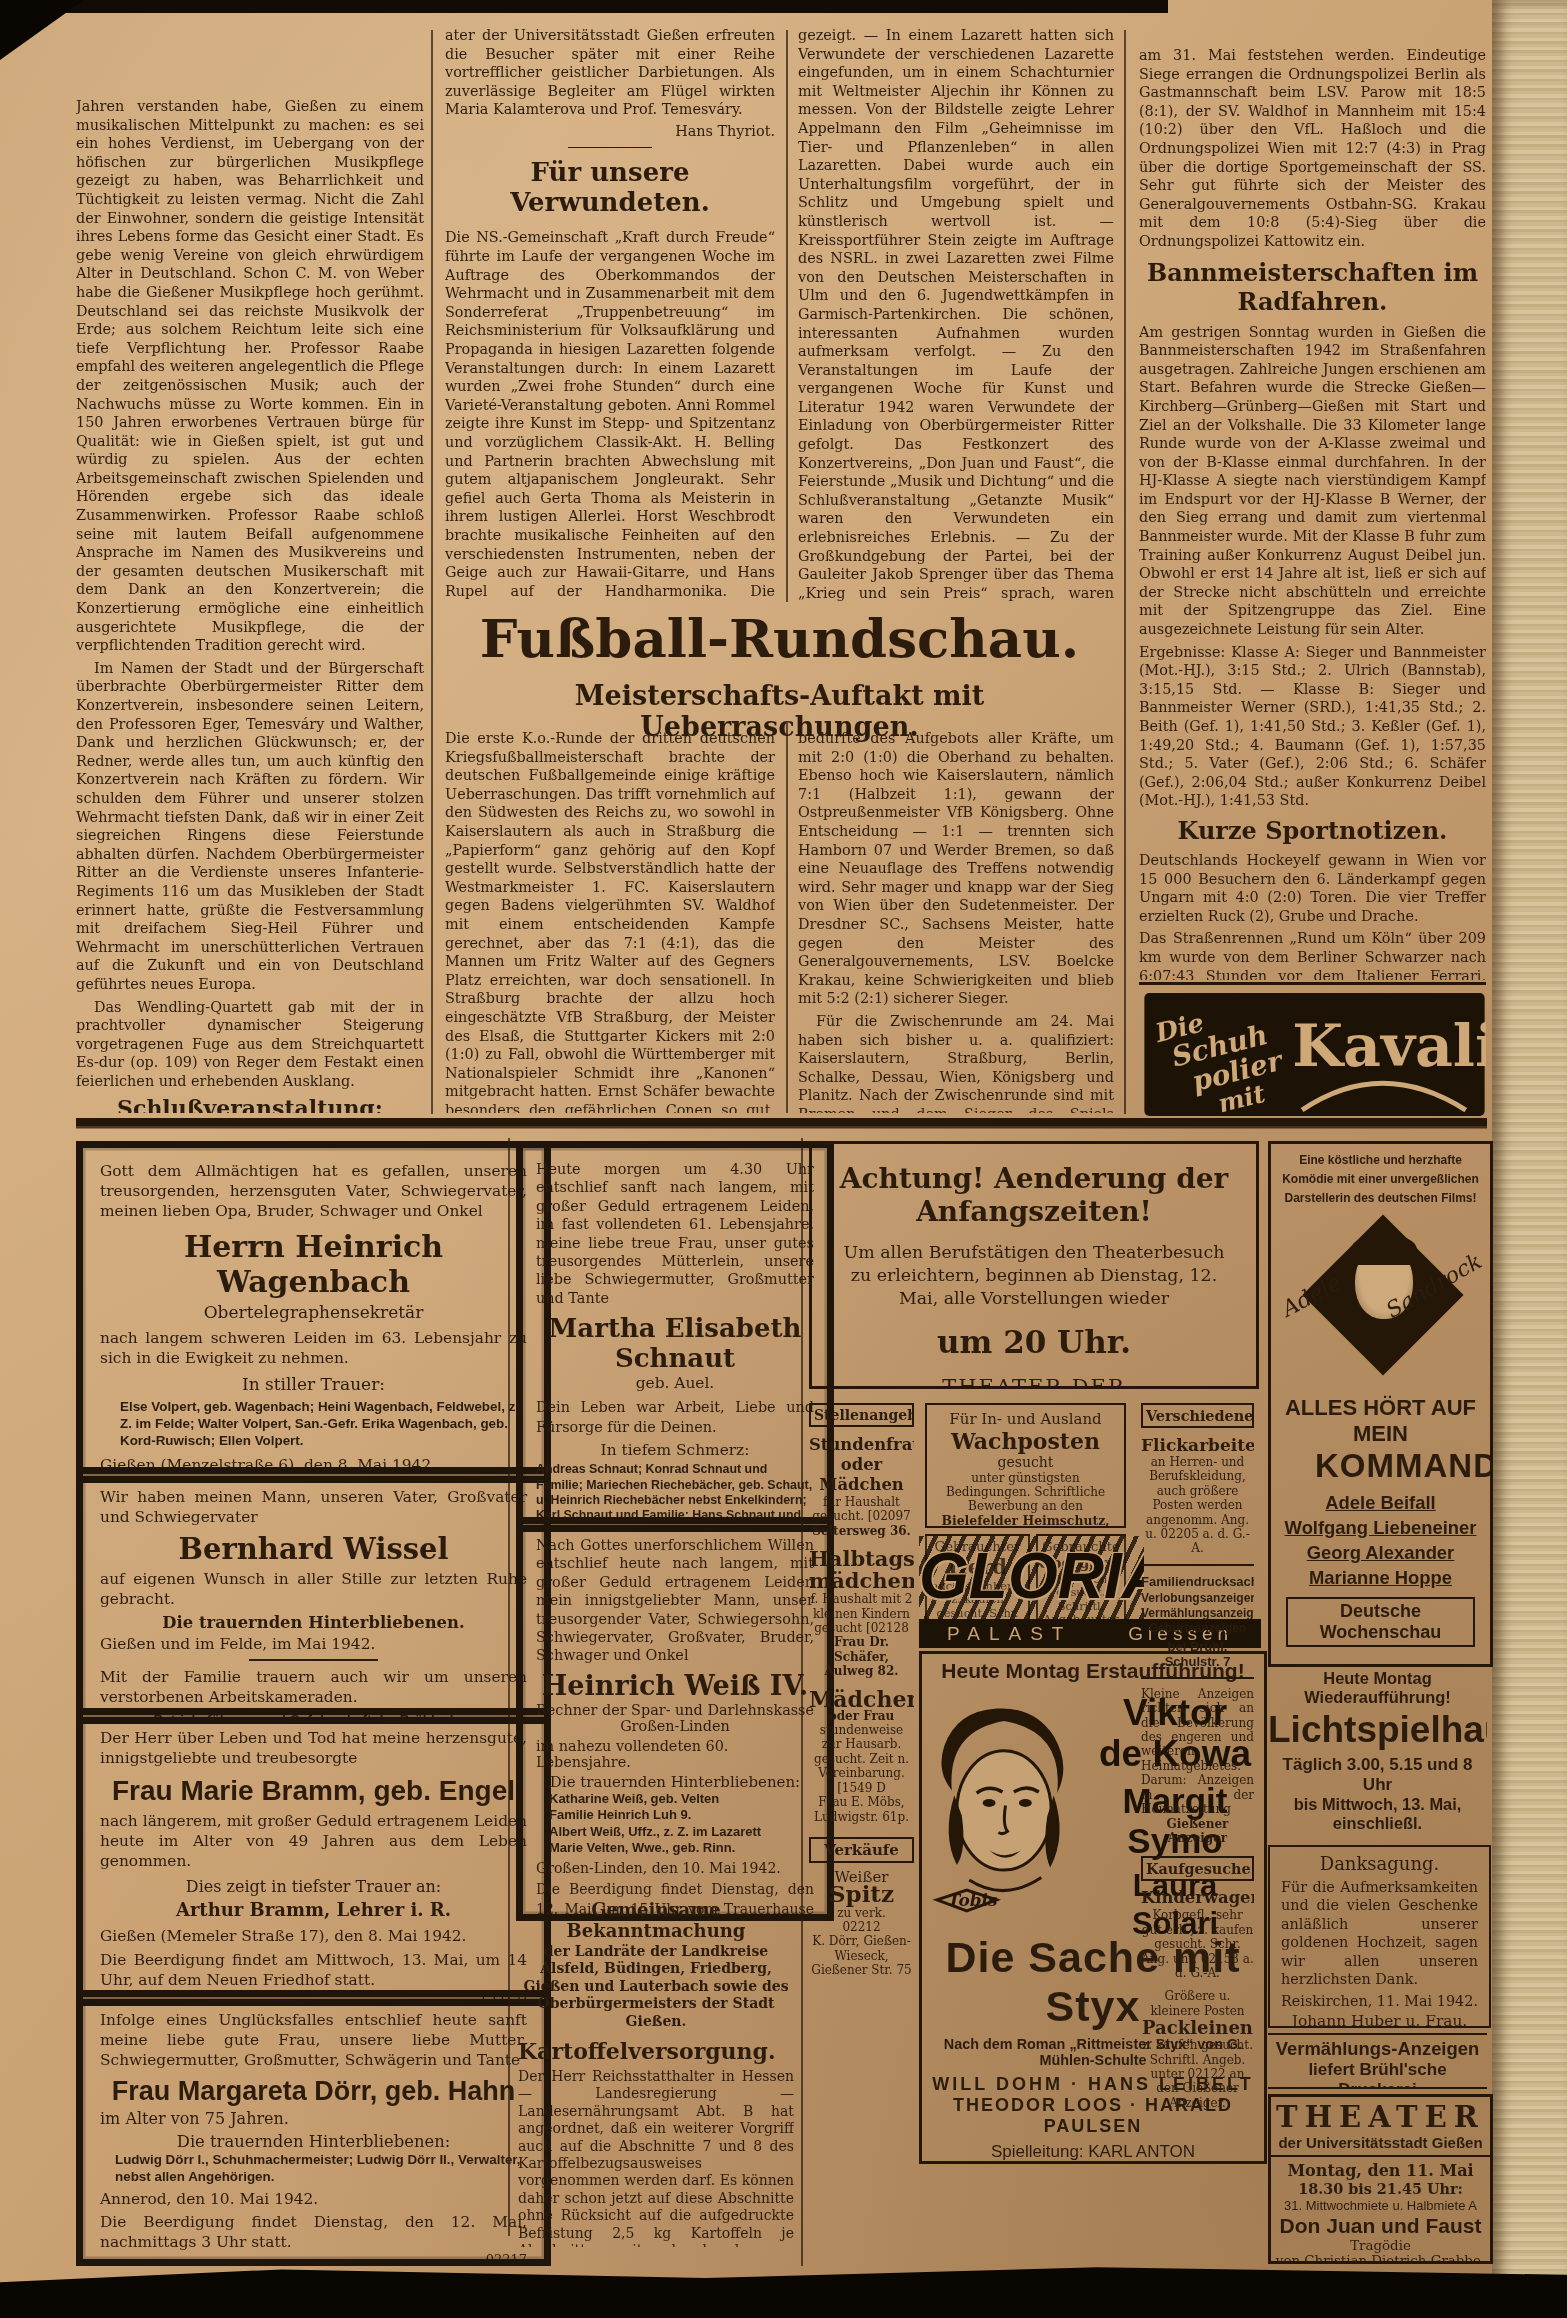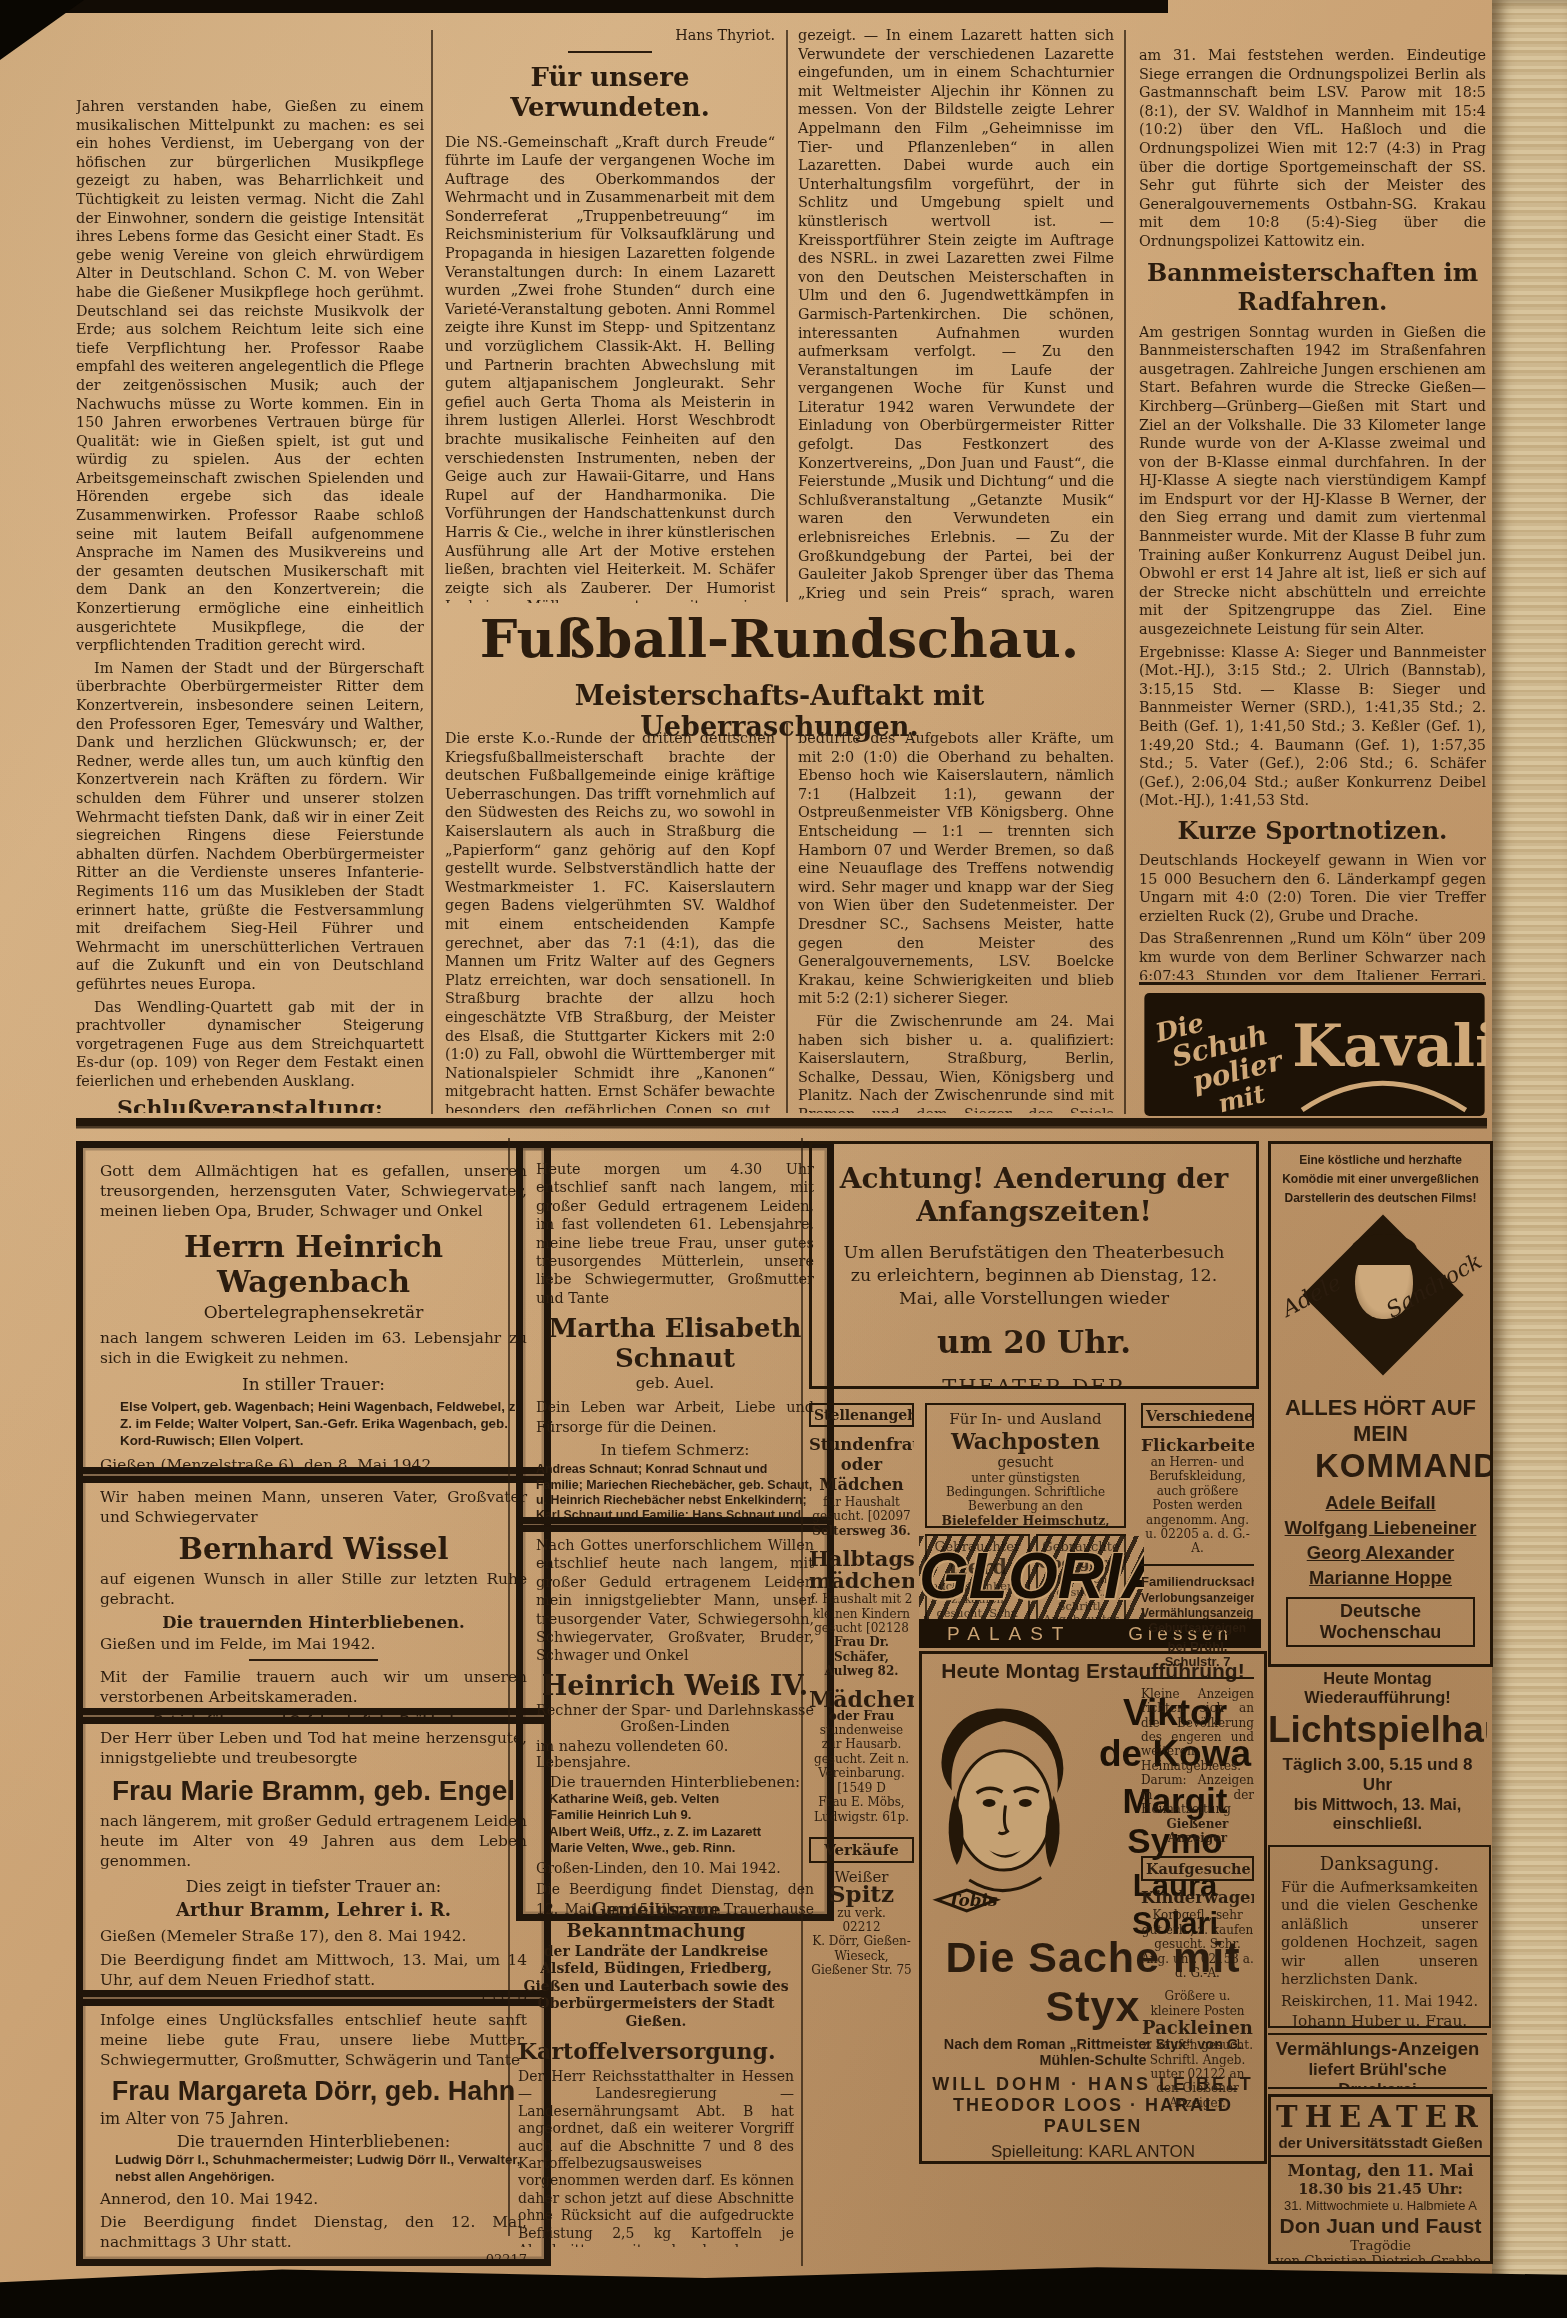--- a/index.html
+++ b/index.html
@@ -59,20 +59,21 @@
 
   <div class="col" style="left:76px;top:97px;width:348px;height:1016px;">
     <p class="p noindent">Jahren verstanden habe, Gießen zu einem musikalischen Mittelpunkt zu machen: es sei ein hohes Verdienst, im Uebergang von der höfischen zur bürgerlichen Musikpflege gezeigt zu haben, was Beharrlichkeit und Tüchtigkeit zu leisten vermag. Nicht die Zahl der Einwohner, sondern die geistige Intensität ihres Lebens forme das Gesicht einer Stadt. Es gebe wenig Vereine von gleich ehrwürdigem Alter in Deutschland. Schon C. M. von Weber habe die Gießener Musikpflege hoch gerühmt. Deutschland sei das reichste Musikvolk der Erde; aus solchem Reichtum leite sich eine tiefe Verpflichtung her. Professor Raabe empfahl des weiteren angelegentlich die Pflege der zeitgenössischen Musik; auch der Nachwuchs müsse zu Worte kommen. Ein in 150 Jahren erworbenes Vertrauen bürge für Qualität: wie in Gießen spielt, ist gut und würdig zu spielen. Aus der echten Arbeitsgemeinschaft zwischen Spielenden und Hörenden ergebe sich das ideale Zusammenwirken. Professor Raabe schloß seine mit lautem Beifall aufgenommene Ansprache im Namen des Musikvereins und der gesamten deutschen Musikerschaft mit dem Dank an den Konzertverein; die Konzertierung ermögliche eine einheitlich ausgerichtete Musikpflege, die der verpflichtenden Tradition gerecht wird.</p>
     <p class="p">Im Namen der Stadt und der Bürgerschaft überbrachte Oberbürgermeister Ritter dem Konzertverein, insbesondere seinen Leitern, den Professoren Eger, Temesváry und Walther, Dank und herzlichen Glückwunsch; er, der Redner, werde alles tun, um auch künftig den Konzertverein nach Kräften zu fördern. Wir schulden dem Führer und unserer stolzen Wehrmacht tiefsten Dank, daß wir in einer Zeit siegreichen Ringens diese Feierstunde abhalten dürfen. Nachdem Oberbürgermeister Ritter an die Verdienste unseres Infanterie-Regiments 116 um das Musikleben der Stadt erinnert hatte, grüßte die Festversammlung mit dreifachem Sieg-Heil Führer und Wehrmacht im unerschütterlichen Vertrauen auf die Zukunft und ein von Deutschland geführtes neues Europa.</p>
     <p class="p">Das Wendling-Quartett gab mit der in prachtvoller dynamischer Steigerung vorgetragenen Fuge aus dem Streichquartett Es-dur (op. 109) von Reger dem Festakt einen feierlichen und erhebenden Ausklang.</p>
     <div class="h-small">Schlußveranstaltung: Getanzte Musik.</div>
 
   </div>
 
   <div class="col" style="left:445px;top:26px;width:330px;height:577px;">
+    <p class="p noindent">ater der Universitätsstadt Gießen erfreuten die Besucher später mit einer Reihe vortrefflicher geistlicher Darbietungen. Als zuverlässige Begleiter am Flügel wirkten Maria Kalamterova und Prof. Temesváry.</p>
     <div class="byline">Hans Thyriot.</div>
     <div class="sect-rule"></div>
     <div class="h-med">Für unsere Verwundeten.</div>
     <p class="p noindent">Die NS.-Gemeinschaft „Kraft durch Freude“ führte im Laufe der vergangenen Woche im Auftrage des Oberkommandos der Wehrmacht und in Zusammenarbeit mit dem Sonderreferat „Truppenbetreuung“ im Reichsministerium für Volksaufklärung und Propaganda in hiesigen Lazaretten folgende Veranstaltungen durch: In einem Lazarett wurden „Zwei frohe Stunden“ durch eine Varieté-Veranstaltung geboten. Anni Rommel zeigte ihre Kunst im Stepp- und Spitzentanz und vorzüglichem Classik-Akt. H. Belling und Partnerin brachten Abwechslung mit gutem altjapanischem Jongleurakt. Sehr gefiel auch Gerta Thoma als Meisterin in ihrem lustigen Allerlei. Horst Weschbrodt brachte musikalische Feinheiten auf den verschiedensten Instrumenten, neben der Geige auch zur Hawaii-Gitarre, und Hans Rupel auf der Handharmonika. Die Vorführungen der Handschattenkunst durch Harris &amp; Cie., welche in ihrer künstlerischen Ausführung alle Art der Motive erstehen ließen, brachten viel Heiterkeit. M. Schäfer zeigte sich als Zauberer. Der Humorist Ludwig Müller sorgte mit seinen schlagfertigen Typen ausgezeichnet für Heiterkeit. Fleißig beschäftigt war die Musik des Standorts; das ganze Programm wurde musikalisch umrahmt. Starker Beifall dankte den Künstlern. — Die Filmveranstaltung „Das unsterbliche Herz“ und eine Wochenschau wurden in allen Lazaretten</p>
   </div>
 
   <div class="col" style="left:798px;top:26px;width:316px;height:577px;">
     <p class="p noindent">gezeigt. — In einem Lazarett hatten sich Verwundete der verschiedenen Lazarette eingefunden, um in einem Schachturnier mit Weltmeister Aljechin ihr Können zu messen. Von der Bildstelle zeigte Lehrer Appelmann den Film „Geheimnisse im Tier- und Pflanzenleben“ in allen Lazaretten. Dabei wurde auch ein Unterhaltungsfilm vorgeführt, der in Schlitz und Umgebung spielt und künstlerisch wertvoll ist. — Kreissportführer Stein zeigte im Auftrage des NSRL. in zwei Lazaretten zwei Filme von den Deutschen Meisterschaften in Ulm und den 6. Jugendwettkämpfen in Garmisch-Partenkirchen. Die schönen, interessanten Aufnahmen wurden aufmerksam verfolgt. — Zu den Veranstaltungen im Laufe der vergangenen Woche für Kunst und Literatur 1942 waren Verwundete der Einladung von Oberbürgermeister Ritter gefolgt. Das Festkonzert des Konzertvereins, „Don Juan und Faust“, die Feierstunde „Musik und Dichtung“ und die Schlußveranstaltung „Getanzte Musik“ waren den Verwundeten ein erlebnisreiches Erlebnis. — Zu der Großkundgebung der Partei, bei der Gauleiter Jakob Sprenger über das Thema „Krieg und sein Preis“ sprach, waren Verwundete aller Lazarette erschienen. Der Gauleiter begrüßte und unterhielt sich mit den Kameraden.</p>
 
   </div>

